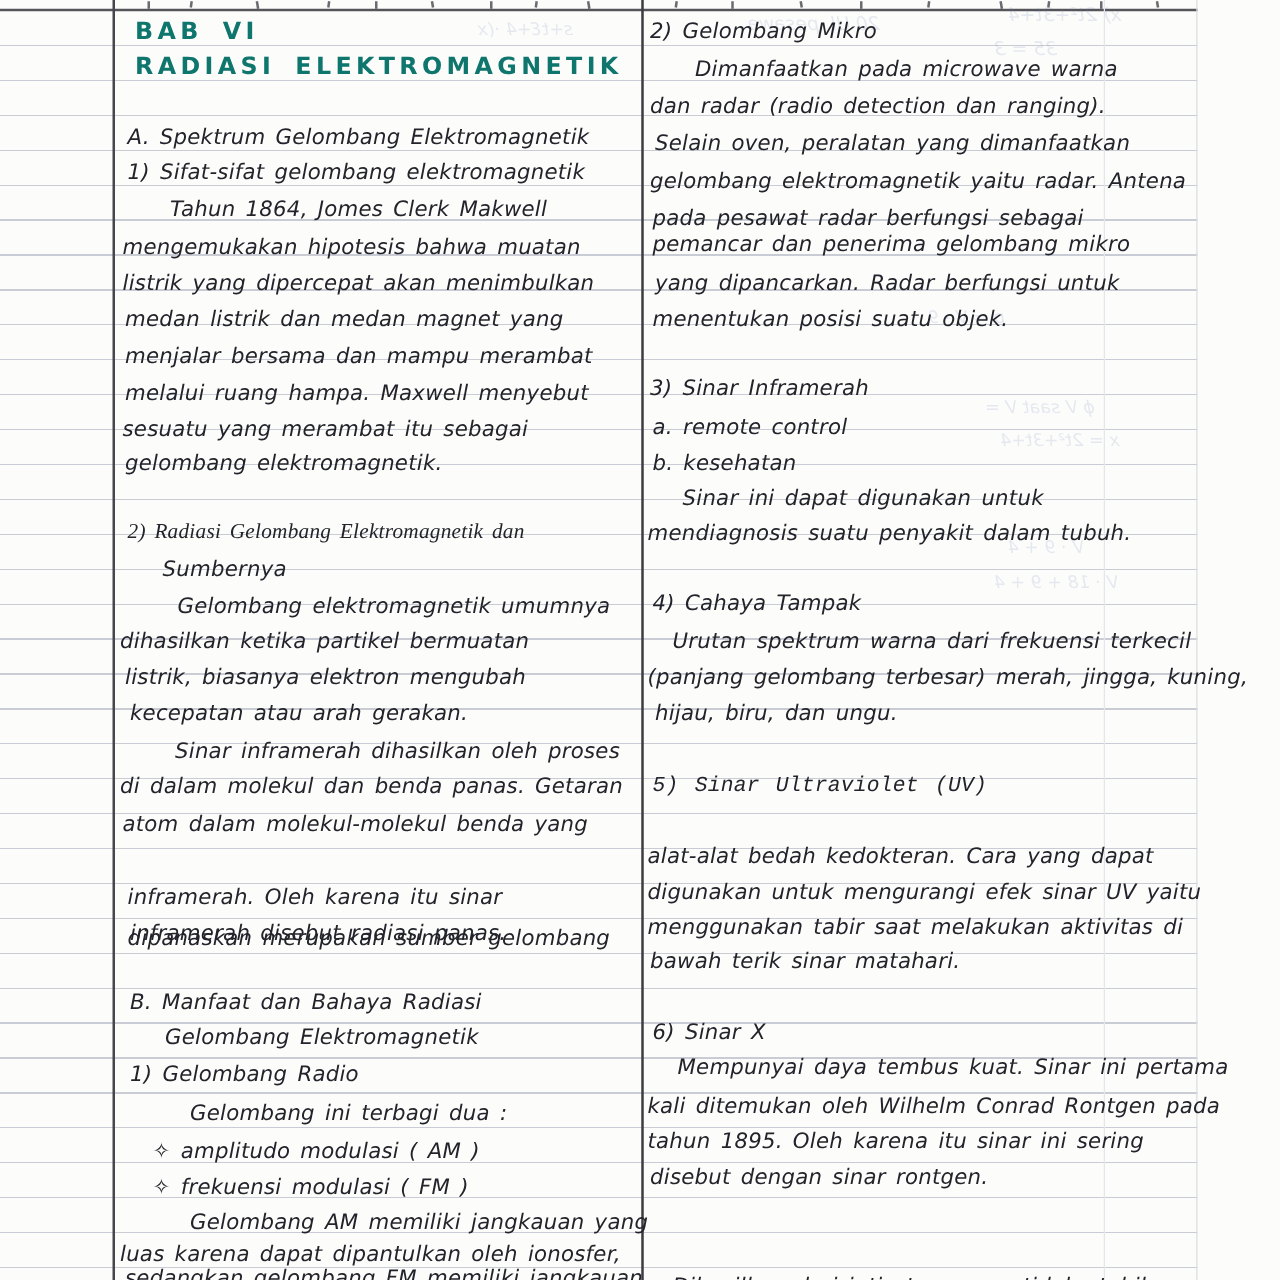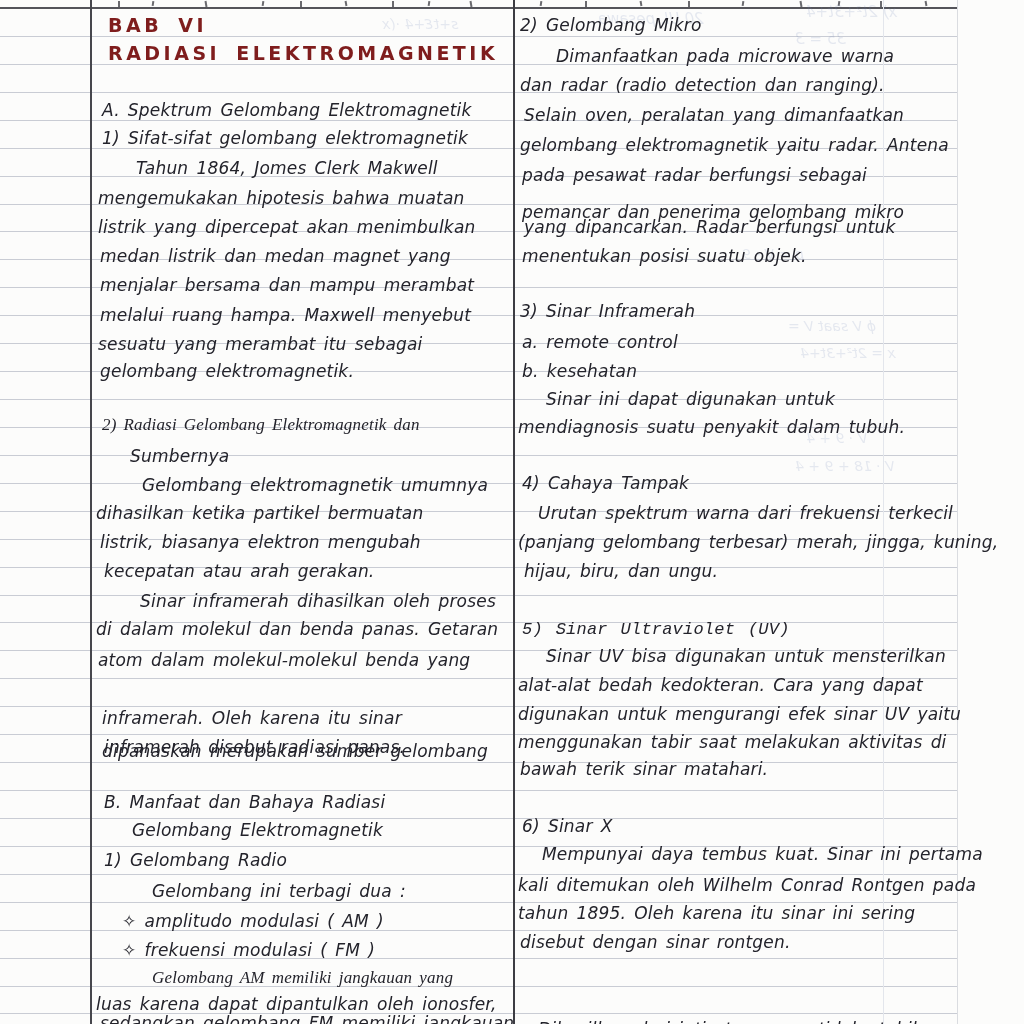--- a/index.html
+++ b/index.html
@@ -41,21 +41,21 @@
     letter-spacing:.2px;
     word-spacing:2.5px;
     color:#23232b;
   }
   .hline.title{
     font-style:normal;
     font-weight:600;
     font-size:19px;
     letter-spacing:3.5px;
     word-spacing:6px;
-    color:#7f1d1d;
+    color:#0f766e;
   }
   .hline.partial{color:#23232b;}
 
   .ghost{
     position:absolute;
     font-style:italic;
     color:#6f83b5;
     opacity:.16;
     transform:scaleX(-1);
     filter:blur(.4px);
@@ -139,45 +139,44 @@
       <div class="hline" style="top: 642.011px; left: 2px;">atom dalam molekul-molekul benda yang</div>
       <div class="hline" style="top: 701px; left: 6px; margin-top: 32px;">dipanaskan merupakan sumber gelombang</div>
       <div class="hline" style="top: 699.826px; left: 6px;">inframerah. Oleh karena itu sinar</div>
       <div class="hline" style="top: 728.873px; left: 8px;">inframerah disebut radiasi panas.</div>
       <div class="hline" style="top: 812.384px; left: 36px;">Gelombang Elektromagnetik</div>
       <div class="hline" style="top: 783.616px; left: 8px;">B. Manfaat dan Bahaya Radiasi</div>
       <div class="hline" style="top: 841.711px; left: 8px;">1) Gelombang Radio</div>
       <div class="hline" style="top: 872.713px; left: 56px;">Gelombang ini terbagi dua :</div>
       <div class="hline" style="top: 902.598px; left: 26px;">✧ amplitudo modulasi ( AM )</div>
       <div class="hline" style="top: 932.483px; left: 26px;">✧ frekuensi modulasi ( FM )</div>
-      <div class="hline" style="top: 960.413px; left: 56px; font-family: Liberation Serif, serif;">Gelombang AM memiliki jangkauan yang</div>
+      <div class="hline" style="top: 960.413px; left: 56px;">Gelombang AM memiliki jangkauan yang</div>
       <div class="hline" style="top: 985.55px; left: 0px;">luas karena dapat dipantulkan oleh ionosfer,</div>
       <div class="hline partial" style="top: 1005.1px; left: 4px;">sedangkan gelombang FM memiliki jangkauan</div>
     </div>
   <div id="right-col" class="col">
       <div class="hline" style="top: 6.6035px; left: 2px;">2) Gelombang Mikro</div>
       <div class="hline" style="top: 37.6058px; left: 38px;">Dimanfaatkan pada microwave warna</div>
       <div class="hline" style="top: 67.4909px; left: 2px;">dan radar (radio detection dan ranging).</div>
       <div class="hline" style="top: 97.376px; left: 6px;">Selain oven, peralatan yang dimanfaatkan</div>
       <div class="hline" style="top: 127.261px; left: 2px;">gelombang elektromagnetik yaitu radar. Antena</div>
       <div class="hline" style="top: 157.425px; left: 4px;">pada pesawat radar berfungsi sebagai</div>
-      <div class="hline" style="top: 194px; left: 4px;">pemancar dan penerima gelombang mikro</div>
+      <div class="hline" style="top: 178px; left: 4px;">pemancar dan penerima gelombang mikro</div>
       <div class="hline" style="top: 208.537px; left: 6px;">yang dipancarkan. Radar berfungsi untuk</div>
       <div class="hline" style="top: 237.585px; left: 4px;">menentukan posisi suatu objek.</div>
       <div class="hline" style="top: 293.445px; left: 2px;">3) Sinar Inframerah</div>
       <div class="hline" style="top: 323.609px; left: 4px;">a. remote control</div>
       <div class="hline" style="top: 353.494px; left: 4px;">b. kesehatan</div>
       <div class="hline" style="top: 381.424px; left: 28px;">Sinar ini dapat digunakan untuk</div>
       <div class="hline" style="top: 408.516px; left: 0px;">mendiagnosis suatu penyakit dalam tubuh.</div>
       <div class="hline" style="top: 464.656px; left: 4px;">4) Cahaya Tampak</div>
       <div class="hline" style="top: 494.541px; left: 20px;">Urutan spektrum warna dari frekuensi terkecil</div>
       <div class="hline" style="top: 523.588px; left: 0px;">(panjang gelombang terbesar) merah, jingga, kuning,</div>
       <div class="hline" style="top: 552.635px; left: 6px;">hijau, biru, dan ungu.</div>
       <div class="hline" style="top: 611.288px; left: 4px; font-family: Liberation Mono, monospace;">5) Sinar Ultraviolet (UV)</div>
-      <div class="hline" style="top: 637.542px; left: 28px;">Sinar UV bisa digunakan untuk mensterilkan</div>
       <div class="hline" style="top: 666.589px; left: 0px;">alat-alat bedah kedokteran. Cara yang dapat</div>
       <div class="hline" style="top: 695.637px; left: 0px;">digunakan untuk mengurangi efek sinar UV yaitu</div>
       <div class="hline" style="top: 723.567px; left: 0px;">menggunakan tabir saat melakukan aktivitas di</div>
       <div class="hline" style="top: 751.497px; left: 2px;">bawah terik sinar matahari.</div>
       <div class="hline" style="top: 808.474px; left: 4px;">6) Sinar X</div>
       <div class="hline" style="top: 836.404px; left: 24px;">Mempunyai daya tembus kuat. Sinar ini pertama</div>
       <div class="hline" style="top: 866.568px; left: 0px;">kali ditemukan oleh Wilhelm Conrad Rontgen pada</div>
       <div class="hline" style="top: 895.336px; left: 0px;">tahun 1895. Oleh karena itu sinar ini sering</div>
       <div class="hline" style="top: 924.383px; left: 2px;">disebut dengan sinar rontgen.</div>
       <div class="hline partial" style="top: 1010.69px; left: 20px;">Dihasilkan dari inti atom yang tidak stabil</div>

